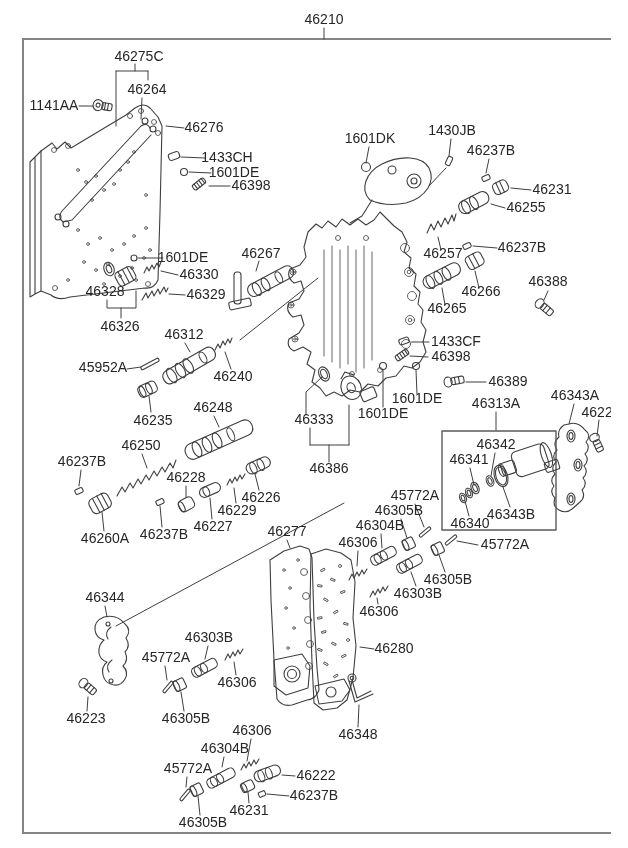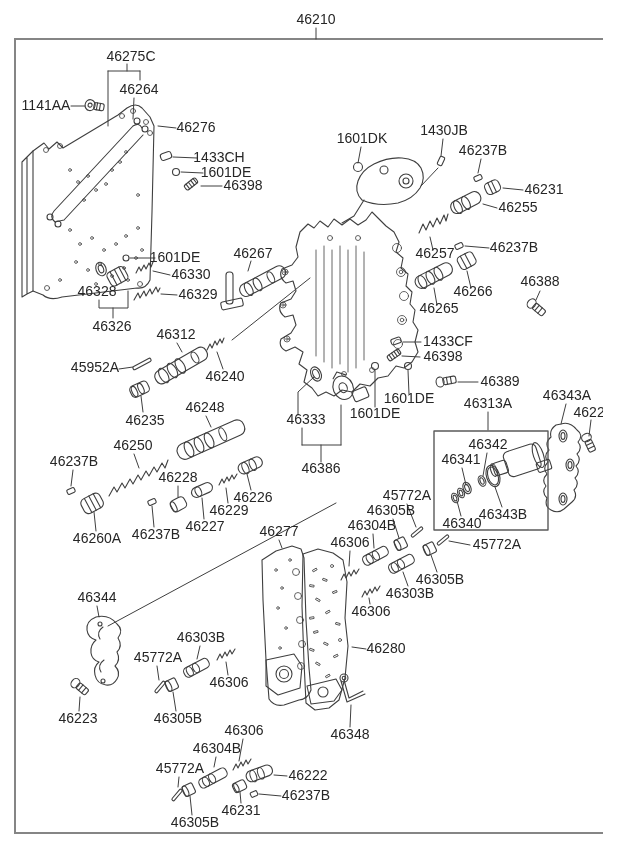--- a/index.html
+++ b/index.html
@@ -1,19 +1,19 @@
 <!DOCTYPE html>
 <html style="--line: #3f3f3f; --label: #262626; --border: #858585; --background: #ffffff;"><head>
 <meta charset="utf-8">
 <style>
   :root{
     --line:#3f3f3f; --label:#262626; --border:#858585; --background:#ffffff;
   }
   html,body{margin:0;padding:0;background:#fff;}
-  #page{position:relative;width:603px;height:848px;background:var(--background);overflow:hidden;}
+  #page{position:relative;width:603px;height:848px;background:var(--background);overflow:hidden;margin-left:8px;}
   svg{position:absolute;left:0;top:0;}
   .labels text{font-family:"Liberation Sans",sans-serif;font-size:14px;fill:var(--label);}
   .art{color:var(--line);}
   .art *{stroke:currentColor;fill:none;stroke-width:1.1;stroke-linecap:round;stroke-linejoin:round;}
   .art .fine *{stroke-width:.8;}
   .leader{stroke:var(--line);stroke-width:1;fill:none;}
   .frame{stroke:var(--border);stroke-width:2;fill:none;}
   .box{stroke:#5a5a5a;stroke-width:1.4;fill:none;}
 </style>
 </head>

